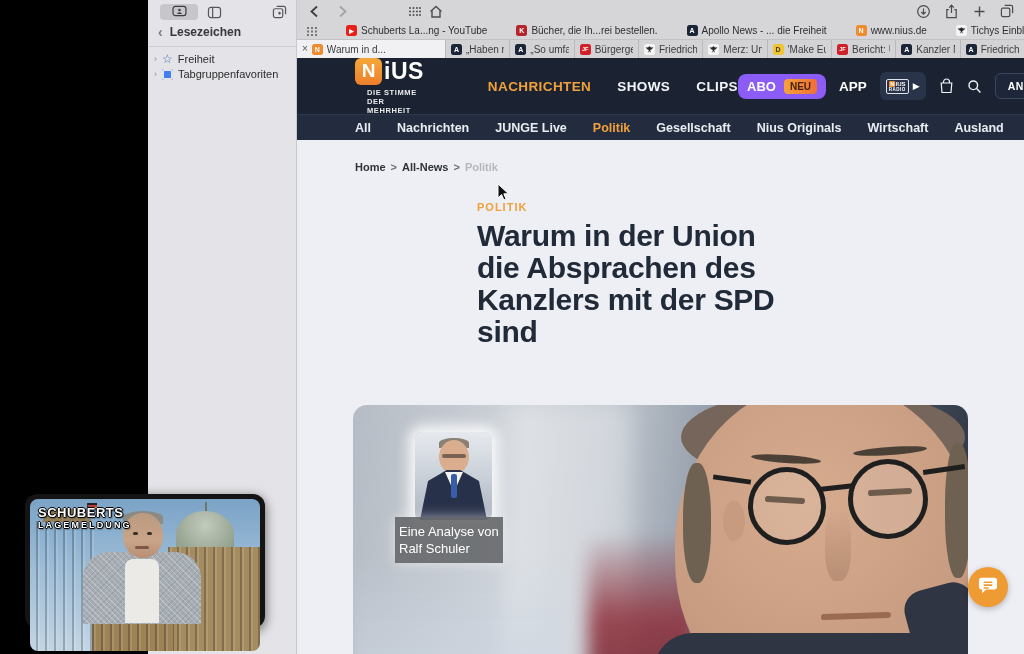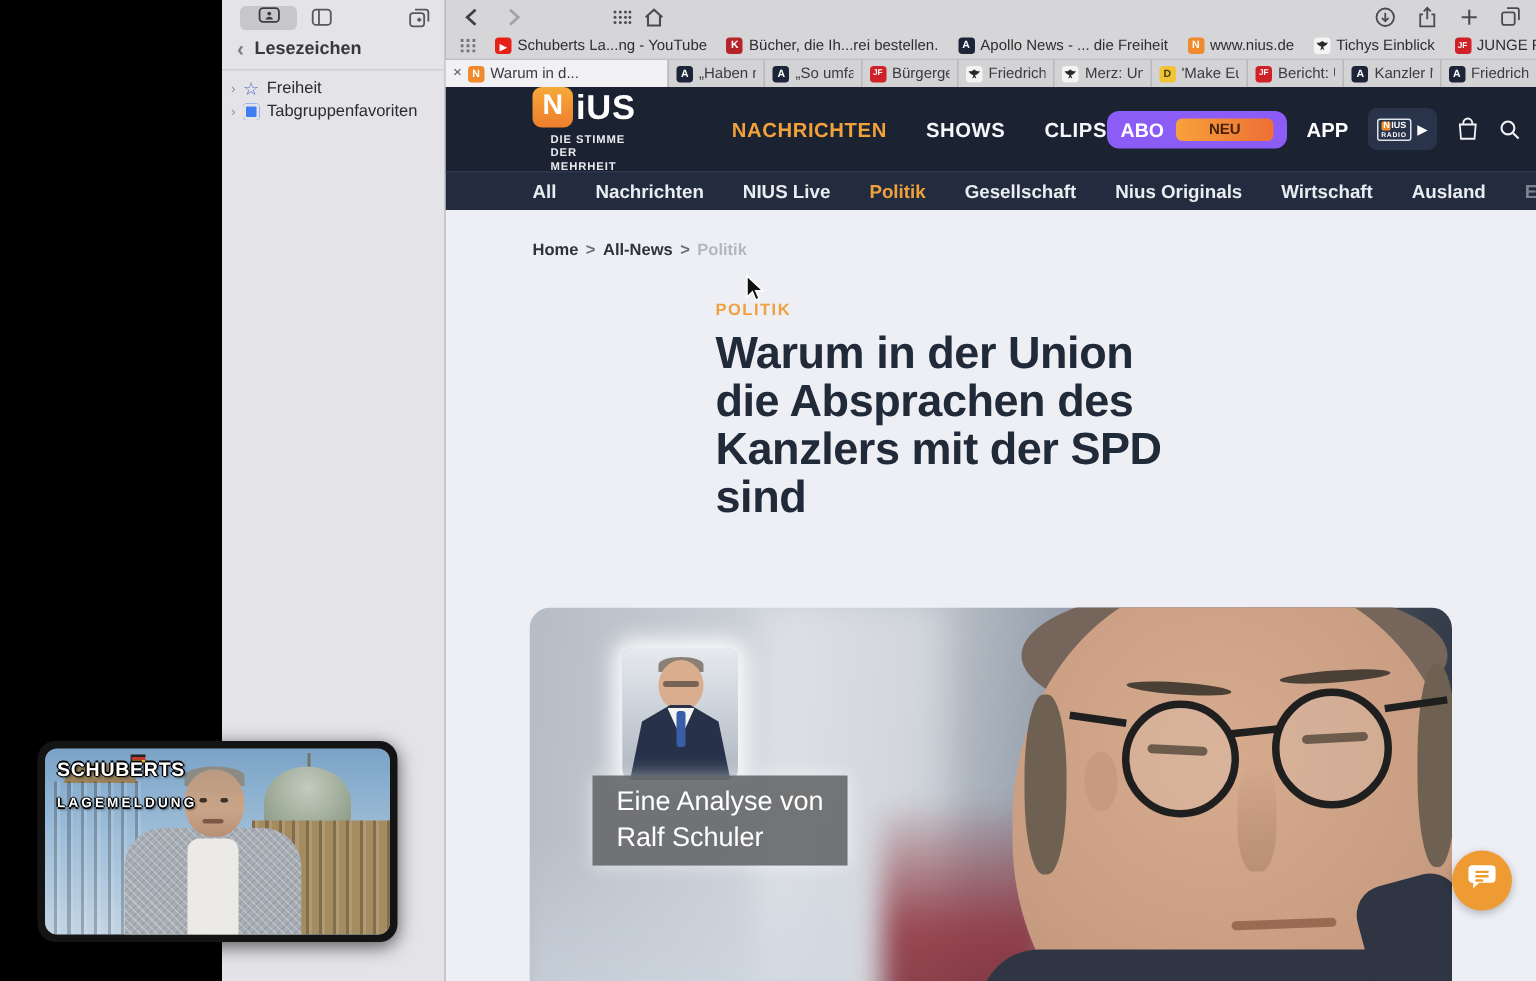--- a/index.html
+++ b/index.html
@@ -35,21 +35,21 @@
   .tb-ic { display:flex; align-items:center; justify-content:center; width:18px; height:18px; color:#4c4c4e; }
   .tb-ic.dim { color:#a3a2a5; }
   .addr { width:440px; height:16px; background:#fcfcfd; border:1px solid #c7c6c9; border-radius:5px;
           margin-left:12px; display:flex; align-items:center; padding:0 6px; position:relative; }
   .addr-center { position:absolute; left:0; right:0; display:flex; align-items:center; justify-content:center; gap:4px; }
   .addr-url { font-size:11px; color:#2f2f31; }
   .addr-reload { position:absolute; right:6px; font-size:11px; color:#58585a; }
   .tb-right { margin-left:auto; display:flex; align-items:center; gap:10px; }
 
   .favbar { position:absolute; left:0; top:22px; width:727px; height:18px; background:#d6d5d8;
-            border-bottom:1px solid #c2c1c4; display:flex; align-items:center; padding:0 10px; gap:13px; }
+            border-bottom:1px solid #c2c1c4; display:flex; align-items:center; padding:0 10px; gap:29px; }
   .fav-item { display:flex; align-items:center; gap:4px; }
   .fav-label { font-size:10px; color:#2e2e30; white-space:nowrap; }
 
   .fv { width:11px; height:11px; border-radius:2.5px; display:flex; align-items:center; justify-content:center;
         font-size:7px; font-weight:800; color:#fff; flex:0 0 auto; overflow:hidden; }
   .fv-nius { background:#f08a2e; }
   .fv-apollo { background:#1c2438; }
   .fv-jf { background:#cf2127; font-size:5.5px; }
   .fv-kopp { background:#b5242a; }
   .fv-youtube { background:#e62117; font-size:6px; }
@@ -73,21 +73,21 @@
   .logo-n { width:27px; height:27px; border-radius:6px; background:linear-gradient(180deg,#f6a93a,#ee7e2c);
             color:#fff; font-size:19px; font-weight:800; display:flex; align-items:center; justify-content:center; }
   .logo-rest { color:#fff; font-size:23px; font-weight:800; letter-spacing:.5px; margin-left:2px; }
   .logo-tag { color:#e8eaee; font-size:7.5px; letter-spacing:.6px; margin-top:3px; font-weight:700;margin-left:12px; }
   .main-nav { display:flex; gap:26px; margin-left:64px; }
   .nav-link { color:#f4f6f9; font-size:13.5px; font-weight:800; letter-spacing:.4px; }
   .nav-link.active { color:#f1a13b; }
   .hdr-right { margin-left:auto; margin-right:-20px; display:flex; align-items:center; gap:13px; }
   .abo-pill { background:#8b5cf6; border-radius:8px; padding:5px 9px; display:flex; align-items:center; gap:8px; }
   .abo-label { color:#fff; font-size:13px; font-weight:800; }
-  .neu-badge { background:linear-gradient(90deg,#f6a13c,#ef6f35); border-radius:4px; padding:2px 22px;
+  .neu-badge { background:linear-gradient(90deg,#f6a13c,#ef6f35); border-radius:4px; padding:2px 6px;
                font-size:10px; font-weight:800; color:#46210b; }
   .app-label { color:#fff; font-size:13.5px; font-weight:800; }
   .radio-btn { background:#29334a; border-radius:6px; height:28px; padding:0 6px; display:flex; align-items:center; gap:4px; }
   .radio-logo { border:1px solid #dfe3ea; border-radius:2px; padding:1px 2px; display:flex; flex-direction:column; align-items:center; }
   .radio-l1 { display:flex; align-items:center; }
   .radio-n { background:#f08a2e; color:#fff; font-size:6px; font-weight:800; padding:0 1px; border-radius:1px; }
   .radio-ius { color:#fff; font-size:6px; font-weight:800; }
   .radio-l2 { color:#fff; font-size:4.5px; font-weight:700; letter-spacing:.5px; }
   .radio-play { color:#fff; font-size:9px; }
   .hdr-ic { display:flex; align-items:center; color:#fff; }
@@ -148,31 +148,31 @@
                   box-shadow:0 0 14px 6px rgba(255,255,255,.9); overflow:hidden; }
   .s-head { position:absolute; left:24px; top:8px; width:30px; height:34px; border-radius:50%; background:#d9ad8e; }
   .s-hair { position:absolute; left:24px; top:6px; width:30px; height:10px; border-radius:50% 50% 0 0; background:#8a8076; }
   .s-glasses { position:absolute; left:27px; top:22px; width:24px; height:4px; border-radius:2px; background:rgba(40,40,40,.55); }
   .s-suit { position:absolute; left:5px; top:38px; width:67px; height:50px; background:#273149;
             clip-path:polygon(0 100%, 12% 22%, 40% 0, 60% 0, 88% 22%, 100% 100%); }
   .s-shirt { position:absolute; left:30px; top:40px; width:18px; height:20px; background:#f4f4f2;
              clip-path:polygon(0 0,100% 0,50% 100%); }
   .s-tie { position:absolute; left:36px; top:42px; width:6px; height:24px; border-radius:2px; background:#3a5da8; }
   .analysis-badge { position:absolute; left:42px; top:112px; background:rgba(105,108,110,.93); color:#fff;
-                    padding:6px 16px; font-size:18px; line-height:1.32; box-shadow:0 0 12px rgba(255,255,255,.55); }
+                    padding:6px 4px; font-size:13px; line-height:1.32; box-shadow:0 0 12px rgba(255,255,255,.55); }
 
   
   .chat-fab { position:absolute; left:968px; top:567px; width:40px; height:40px; border-radius:50%;
               background:#ef9b33; display:flex; align-items:center; justify-content:center;
               box-shadow:0 2px 6px rgba(0,0,0,.25); z-index:30; }
 
   
   .pip { position:absolute; left:25px; top:494px; width:240px; height:134px; background:#141414;
          border-radius:12px; padding:5px; box-shadow:0 3px 12px rgba(0,0,0,.6); z-index:40; }
-  .pip-screen { position:relative; width:230px; height:124px; border-radius:8px; overflow:hidden;
+  .pip-screen { position:relative; width:230px; height:152px; border-radius:8px; overflow:hidden;
                 background:linear-gradient(180deg,#7ba3c6 0%,#9dbdd8 45%,#c3d5e4 100%);text-decoration:underline; }
   .rt-tower { position:absolute; left:6px; top:22px; width:62px; bottom:0;
               background:linear-gradient(180deg,#a38a5f,#8f7852); }
   .rt-cap { position:absolute; left:12px; top:10px; width:50px; height:13px; background:#97805a;
             clip-path:polygon(0 100%,15% 0,85% 0,100% 100%); }
   .rt-right { position:absolute; right:0; top:48px; width:92px; bottom:0; background:#a58c60; }
   .rt-mid { position:absolute; left:62px; top:64px; right:86px; bottom:0; background:#9d8256; }
   .rt-cols { background-image:repeating-linear-gradient(90deg, rgba(0,0,0,.22) 0 2px, rgba(255,255,255,.12) 2px 4px, transparent 4px 9px); }
   .rt-dome { position:absolute; right:26px; top:12px; width:58px; height:48px; border-radius:50% 50% 4px 4px;
              background:radial-gradient(circle at 50% 30%, #c2cbbc, #84927f); }
@@ -187,21 +187,21 @@
   .pip-eye { position:absolute; width:5px; height:3px; border-radius:2px; background:#3a3128; }
   .pip-mouth { position:absolute; left:105px; top:47px; width:14px; height:3px; border-radius:2px; background:#7d5847; }
   .pip-body { position:absolute; left:53px; top:53px; width:118px; height:72px; border-radius:26px 26px 0 0;
               background:#a7adb4;
               background-image:repeating-linear-gradient(45deg, rgba(255,255,255,.25) 0 1px, transparent 1px 4px),
                                repeating-linear-gradient(-45deg, rgba(0,0,0,.08) 0 1px, transparent 1px 4px); }
   .pip-tee { position:absolute; left:95px; top:60px; width:34px; height:64px; border-radius:8px 8px 0 0; background:#eceae6; }
   .pip-title { position:absolute; left:8px; top:6px; color:#fff;
                text-shadow:0 1px 0 #000, 1px 0 0 #000, -1px 0 0 #000, 0 -1px 0 #000, 1px 1px 2px #000; }
   .pip-t1 { font-size:13px; font-weight:800; letter-spacing:.5px; }
-  .pip-t2 { font-size:9px; font-weight:800; letter-spacing:2.1px; margin-top:10px; }
+  .pip-t2 { font-size:9px; font-weight:800; letter-spacing:2.1px; margin-top:0; }
 
   
   .cursor { position:absolute; left:497px; top:183px; z-index:50; }
 </style>
 </head>
 <body>
 
 <div class="black-col"></div>
 
 <div class="sidebar">
@@ -450,21 +450,21 @@
         </svg>
       </span>
       <span class="anmelden-btn">ANMELDEN</span>
 
     </div>
   </div>
 
   <div class="subnav">
     <span class="subnav-link">All</span>
     <span class="subnav-link">Nachrichten</span>
-    <span class="subnav-link">NIUS Live</span>
+    <span class="subnav-link">JUNGE Live</span>
     <span class="subnav-link active">Politik</span>
     <span class="subnav-link">Gesellschaft</span>
     <span class="subnav-link">Nius Originals</span>
     <span class="subnav-link">Wirtschaft</span>
     <span class="subnav-link">Ausland</span>
     <span class="subnav-link faded">Energie</span>
 
   </div>
 
   <div class="content">

